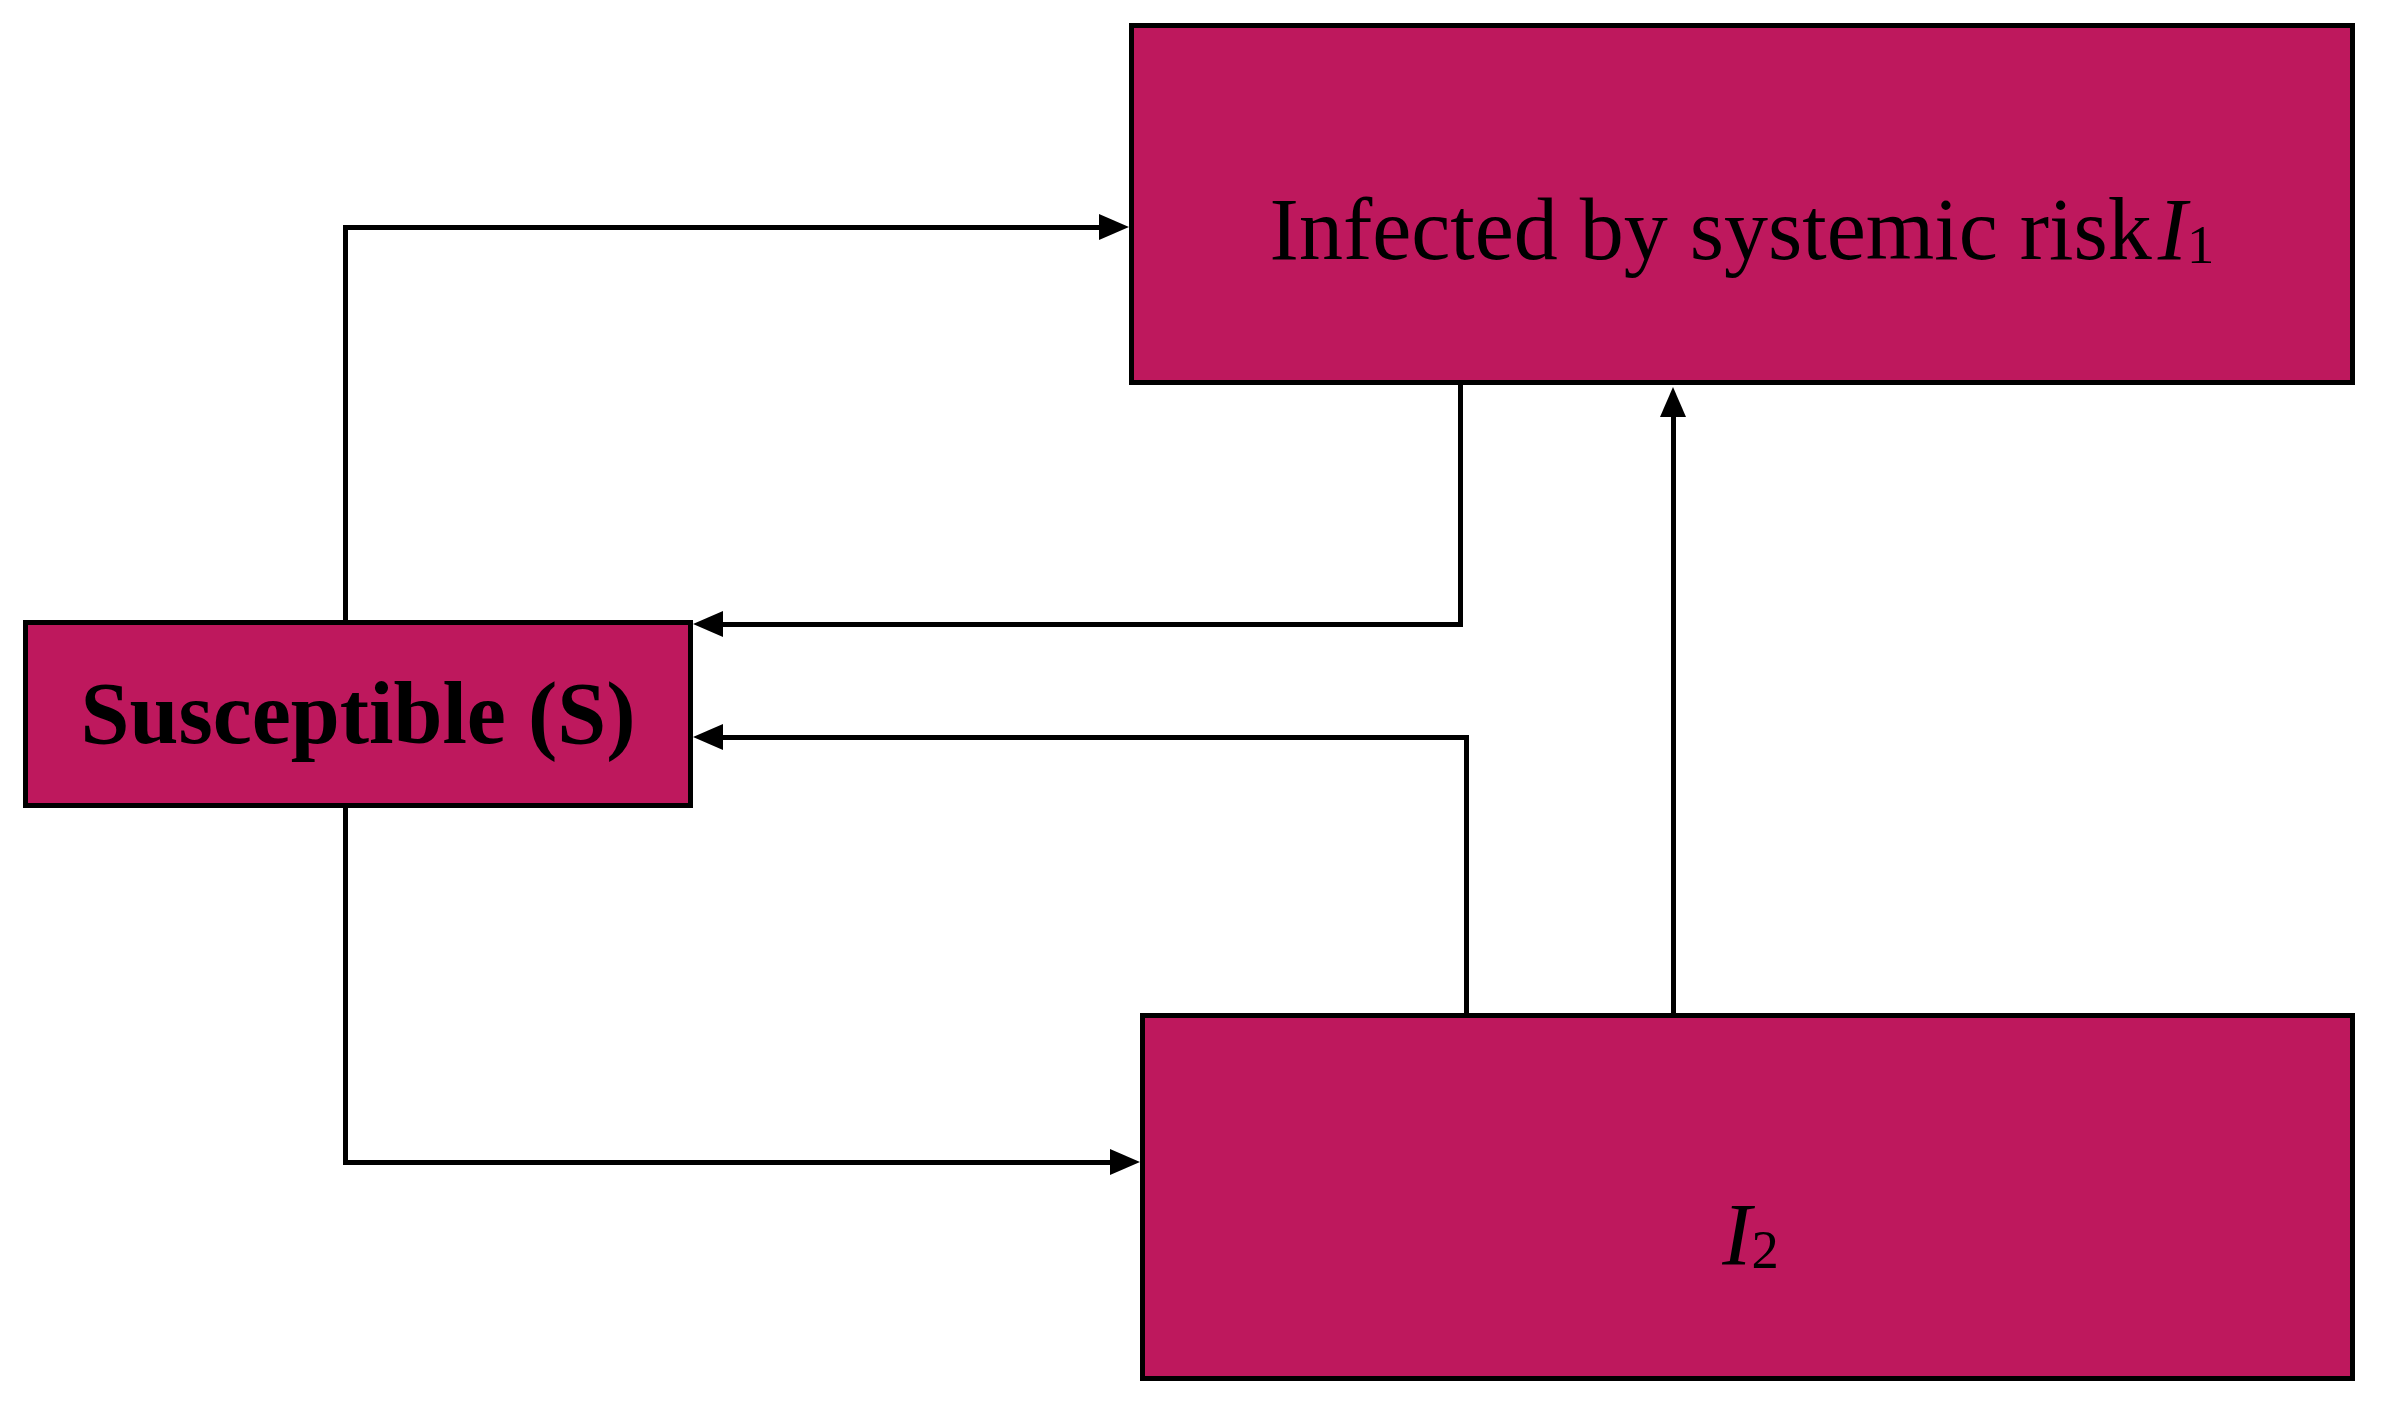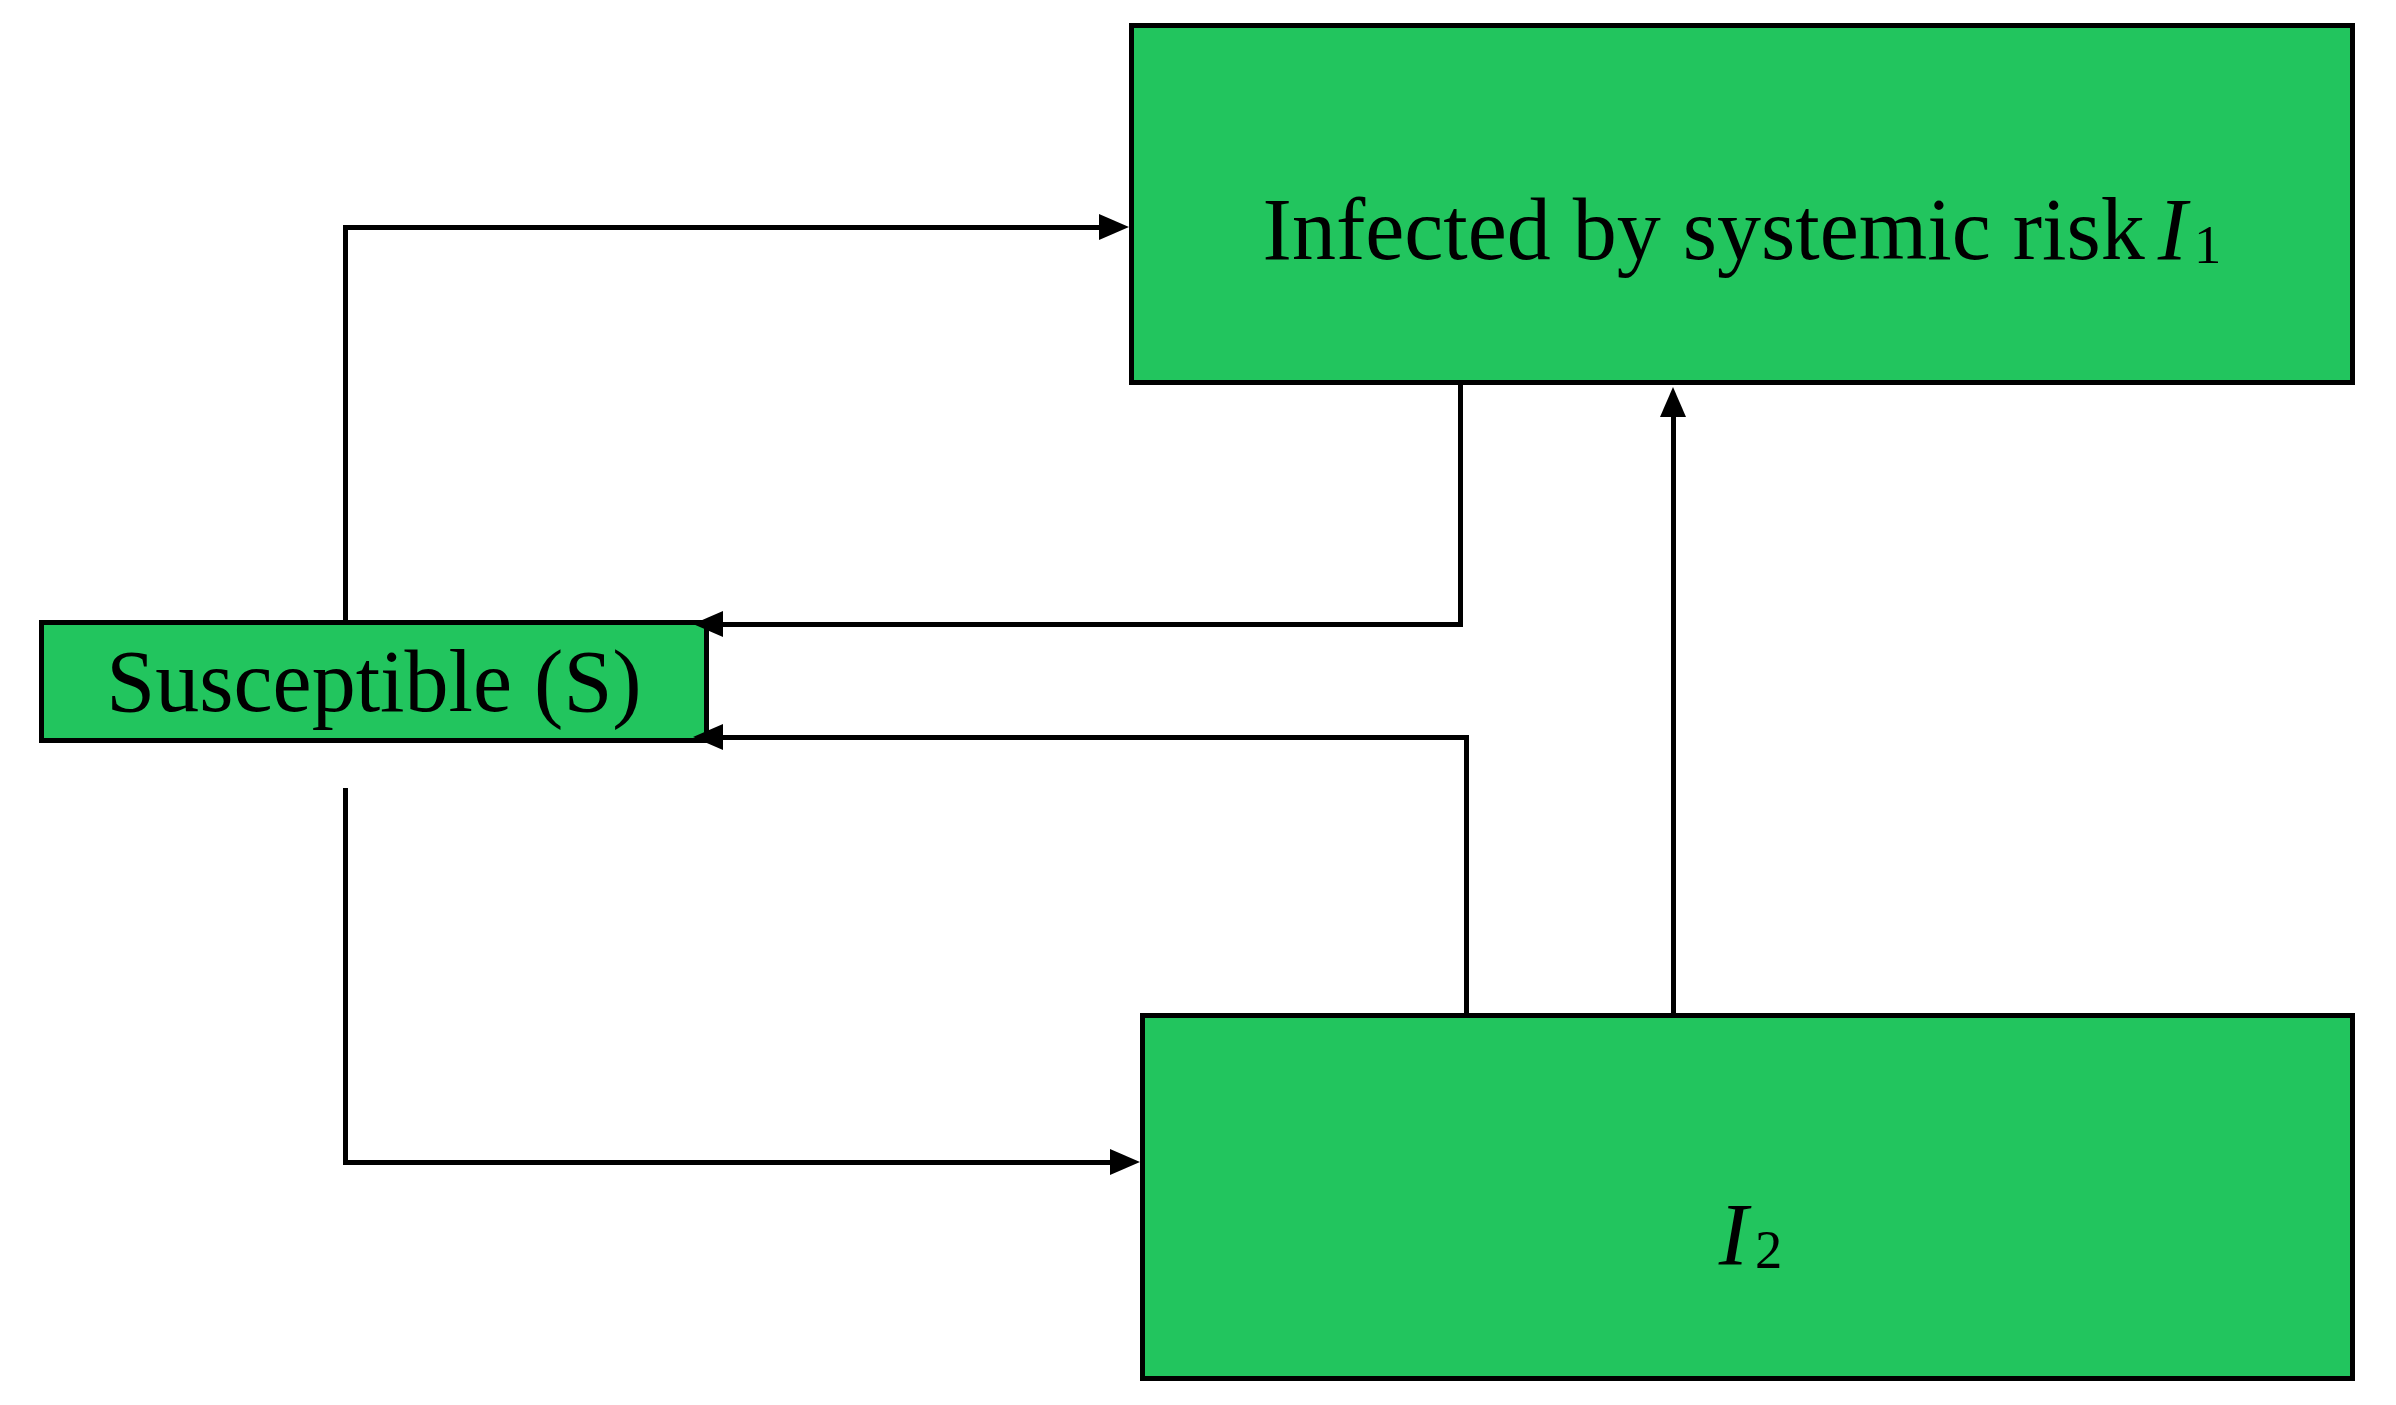--- a/index.html
+++ b/index.html
@@ -12,33 +12,32 @@
     width: 2396px;
     height: 1405px;
     background: #ffffff;
     font-family: "Liberation Serif", "DejaVu Serif", serif;
     color: #000000;
     overflow: hidden;
   }
   .node {
     position: absolute;
     box-sizing: border-box;
-    background: #22c55e;
+    background: #be185d;
     border: 5px solid #000000;
     display: flex;
     align-items: center;
     justify-content: center;
     font-size: 88px;
     line-height: 1.0;
     white-space: nowrap;
     z-index: 2;
-    gap: 7px;
   }
   #box-i1 { left: 1129px; top: 23px;  width: 1226px; height: 362px; padding-top: 52px; }
-  #box-s  { left: 39px;  top: 620px; width: 670px;  height: 123px; }
+  #box-s  { left: 23px;  top: 620px; width: 670px;  height: 188px; font-weight: bold; }
   #box-i2 { left: 1140px; top: 1013px; width: 1215px; height: 368px; padding-top: 76px; }
   .sym { font-style: italic; padding-left: 6px; }
   .sub {
     font-size: 62%;
     font-style: normal;
     position: relative;
     top: 0.28em;
     line-height: 0;
   }
   .edge-line {

